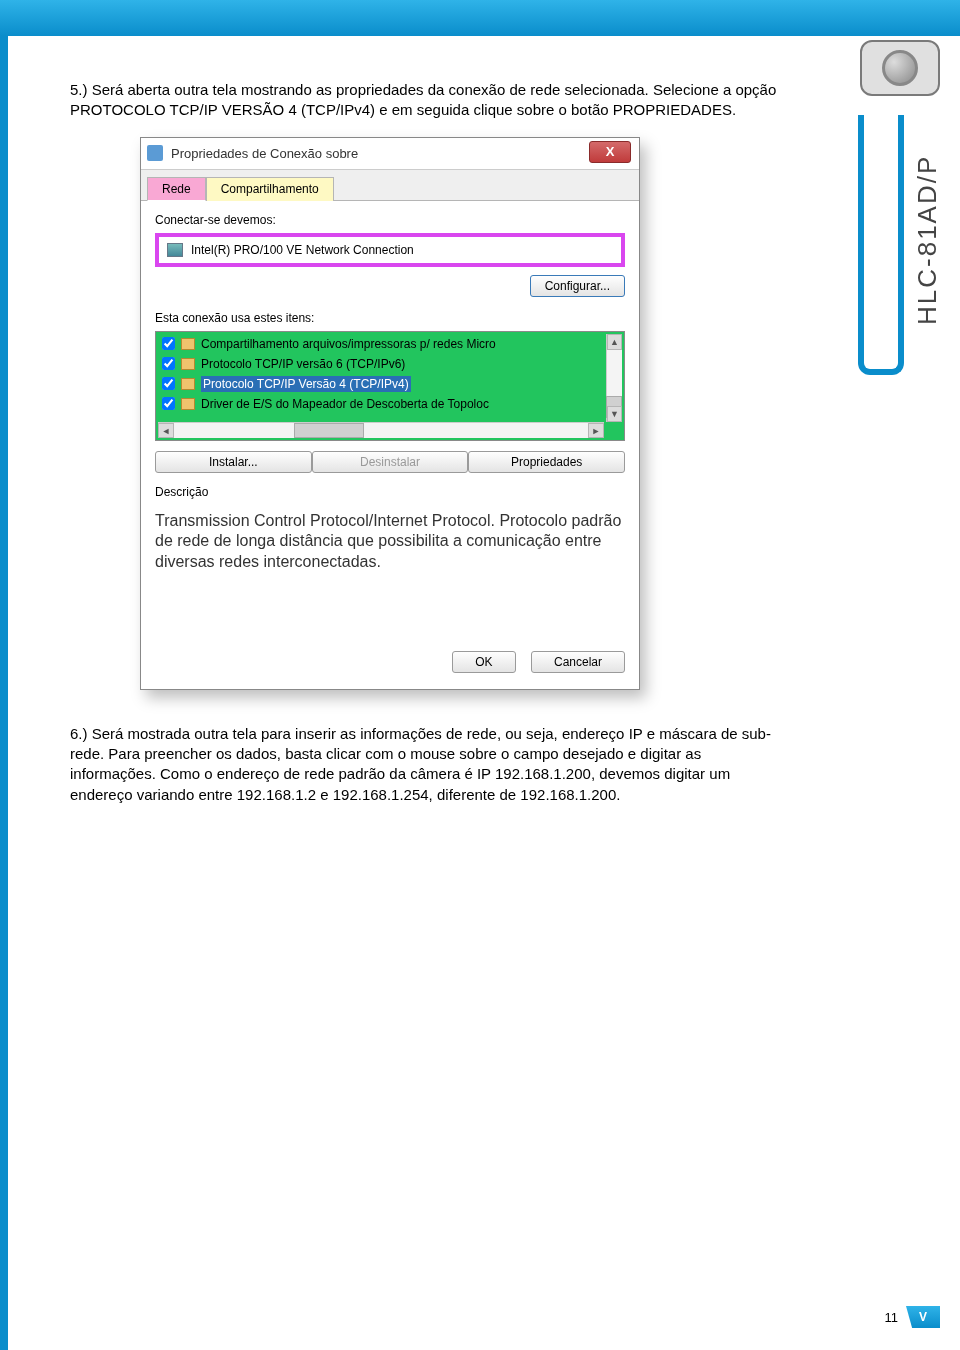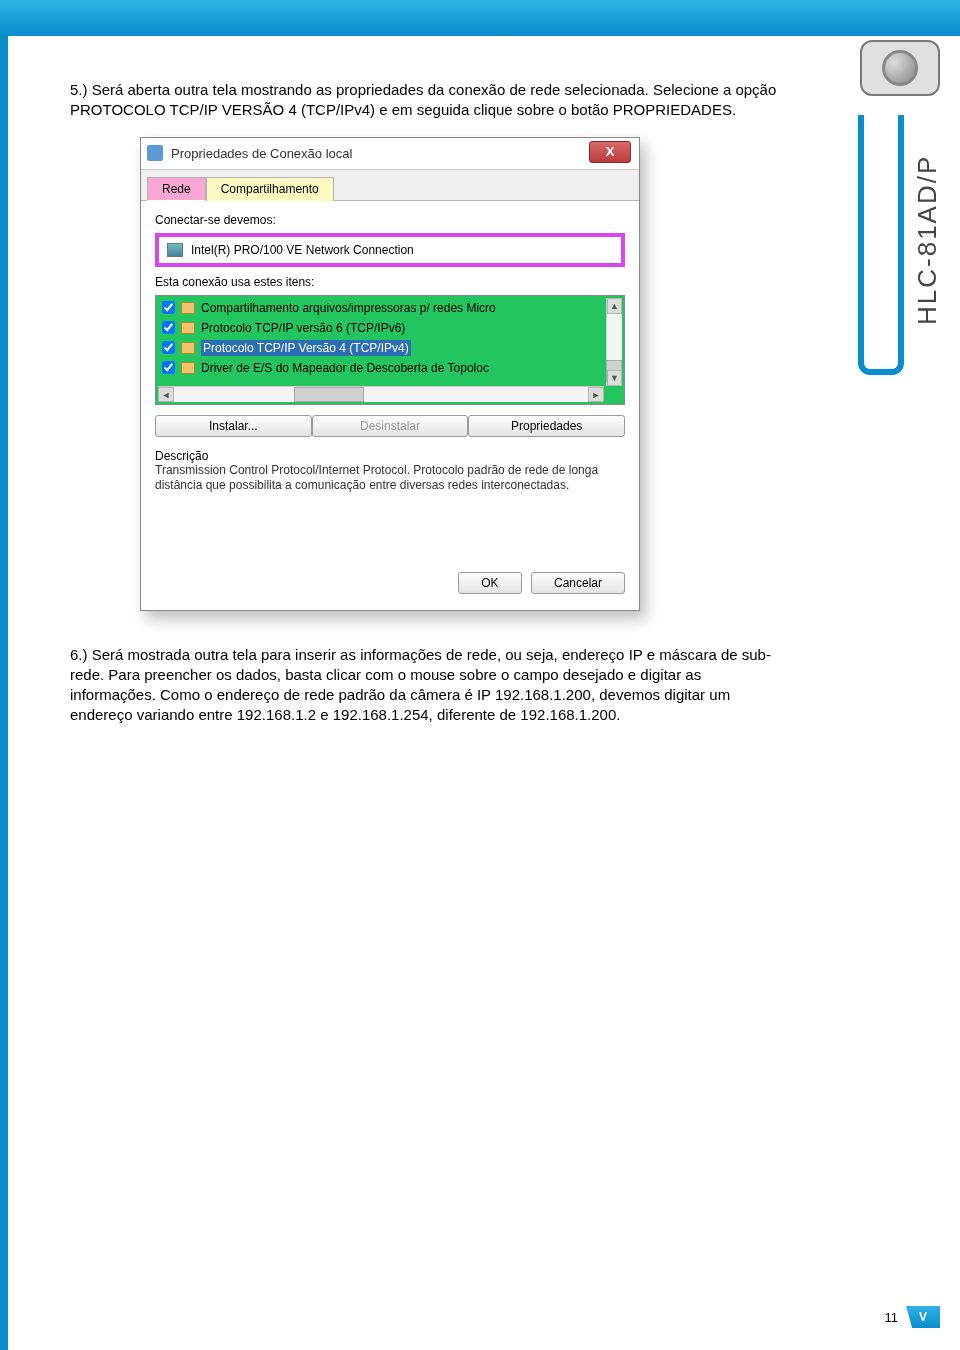--- a/index.html
+++ b/index.html
@@ -183,28 +183,28 @@
   .hscroll .thumb { position: absolute; left: 120px; width: 70px; top: 0; bottom: 0; background: #d0d0d0; border: 1px solid #aaa; }
   .btn-row3 {
     display: flex; justify-content: space-between; margin-top: 10px;
     gap: 0;
   }
   .btn-row3 .btn { flex: 1; text-align: center; }
   .btn.disabled { color: #9a9a9a; }
   .desc-group {
     margin-top: 12px;
   }
-  .desc-group .group-label { margin-bottom: 0; }
-  .desc-text { font-size: 12px; color: #333; line-height: 1.3; }
+  .desc-group .group-label { margin-bottom: 12px; }
+  .desc-text { font-size: 16px; color: #333; line-height: 1.3; }
   .dialog-footer {
     text-align: right;
     margin-top: 70px;
     padding-top: 8px;
   }
-  .dialog-footer .btn { margin-left: 6px; padding: 3px 22px; }
+  .dialog-footer .btn { margin-left: 12px; padding: 3px 22px; }
   .para2 { margin-top: 34px; }
   .footer {
     position: absolute;
     bottom: 22px; right: 20px;
     display: flex; align-items: center;
   }
   .page-no { font-size: 13px; margin-right: 8px; }
   .footer-tri {
     width: 34px; height: 22px;
     background: linear-gradient(#2fb3e8,#0a8dcb);
@@ -230,33 +230,36 @@
 <div class="side-blue"></div>
 <div class="side-label">HLC-81AD/P</div>
 
 <div class="page-content">
 
   <p class="para">5.)  Será aberta outra tela mostrando as propriedades da conexão de rede selecionada. Selecione a opção PROTOCOLO TCP/IP VERSÃO 4 (TCP/IPv4) e em seguida clique sobre o botão PROPRIEDADES.</p>
 
   <div class="dialog">
     <div class="titlebar">
       <div class="tb-icon"></div>
-      <span class="title-text">Propriedades de Conexão local</span>
+      <span class="title-text">Propriedades de Conexão sobre</span>
       <div class="close-x">X</div>
     </div>
     <div class="tabs">
       <div class="tab active">Rede</div>
       <div class="tab">Compartilhamento</div>
     </div>
     <div class="dialog-body">
       <div class="section-label">Conectar-se devemos:</div>
       <div class="adapter-box">
         <div class="adapter-icon"></div>
         <span>Intel(R) PRO/100 VE Network Connection</span>
       </div>
+      <div class="config-btn-row">
+        <span class="btn btn-primary">Configurar...</span>
+      </div>
       <div class="section-label">Esta conexão usa estes itens:</div>
 
       <div class="items-list">
         <div class="items-inner">
           <div class="item-row">
             <input type="checkbox" checked="" style="">
             <div class="item-icon"></div>
             <span class="item-text">Compartilhamento arquivos/impressoras p/ redes Micro</span>
           </div>
           <div class="item-row">

